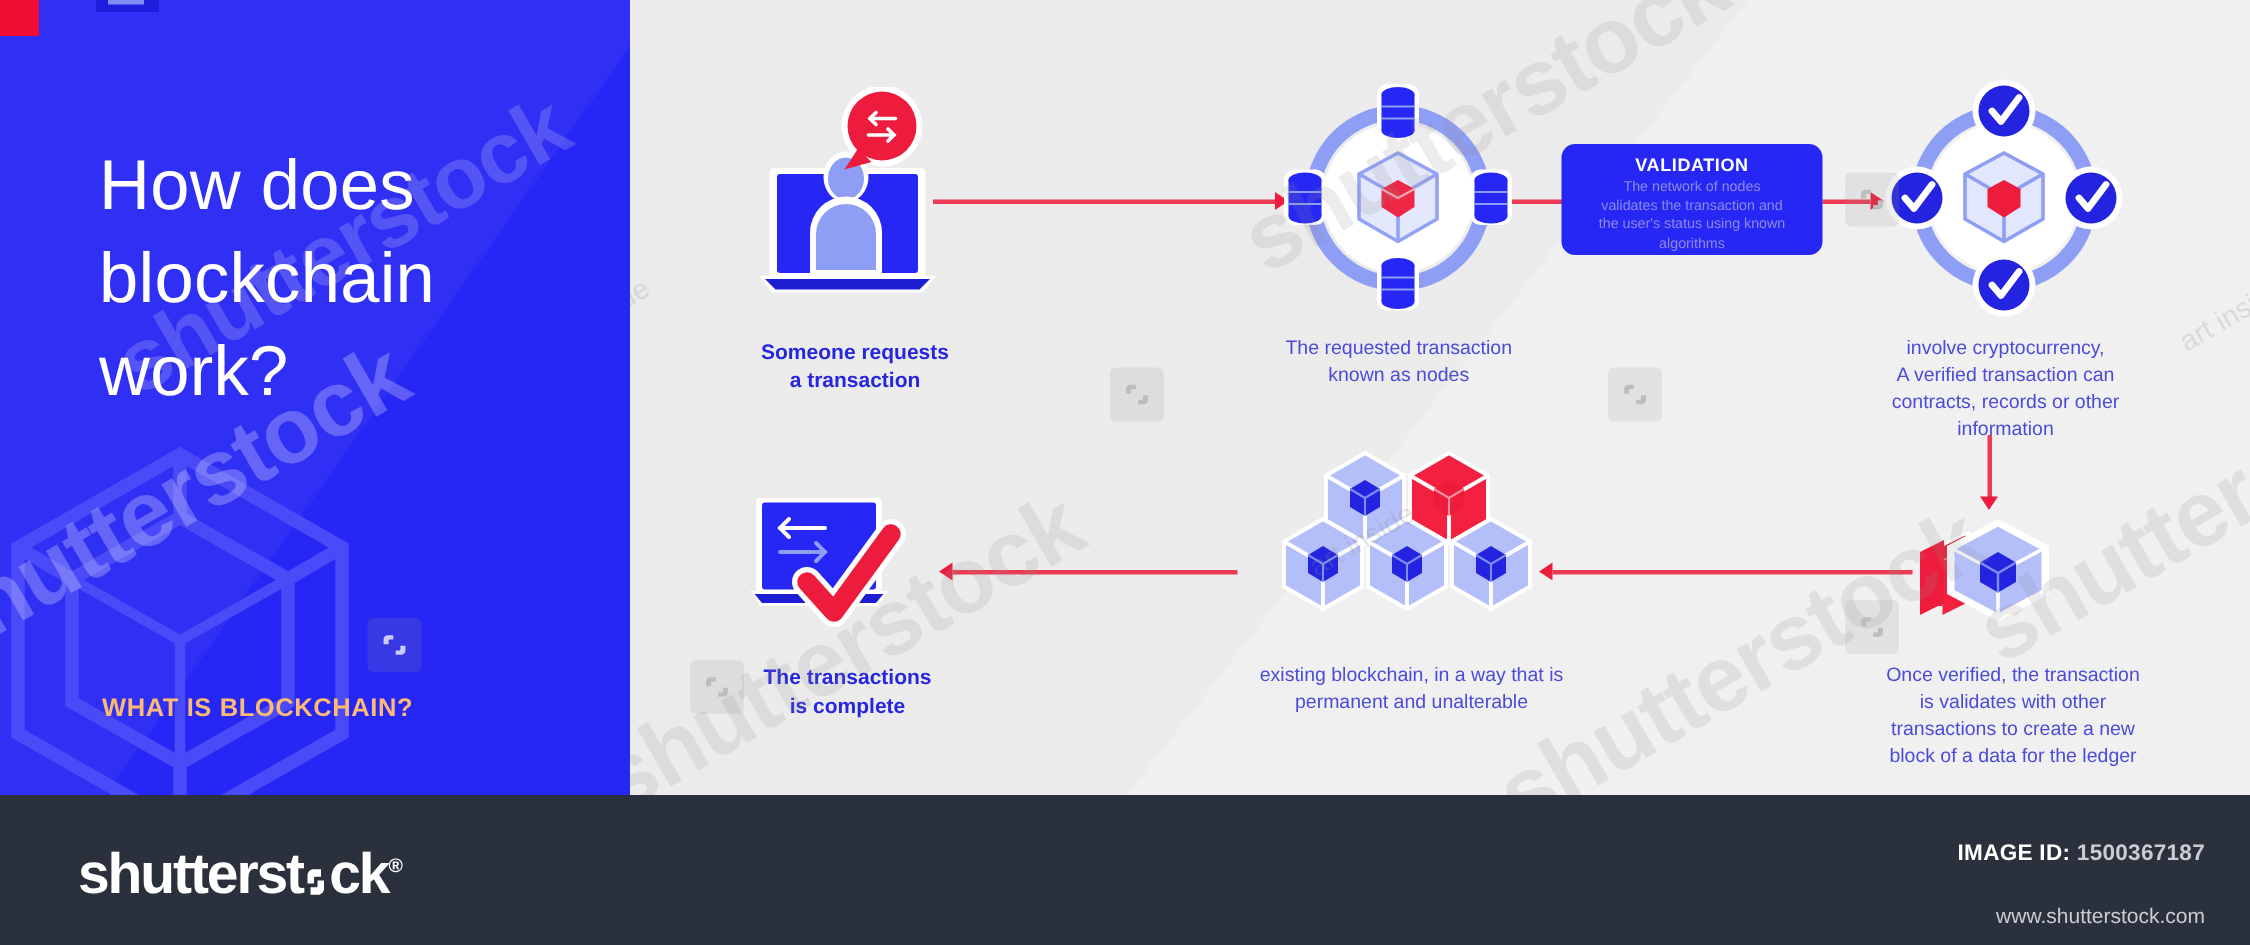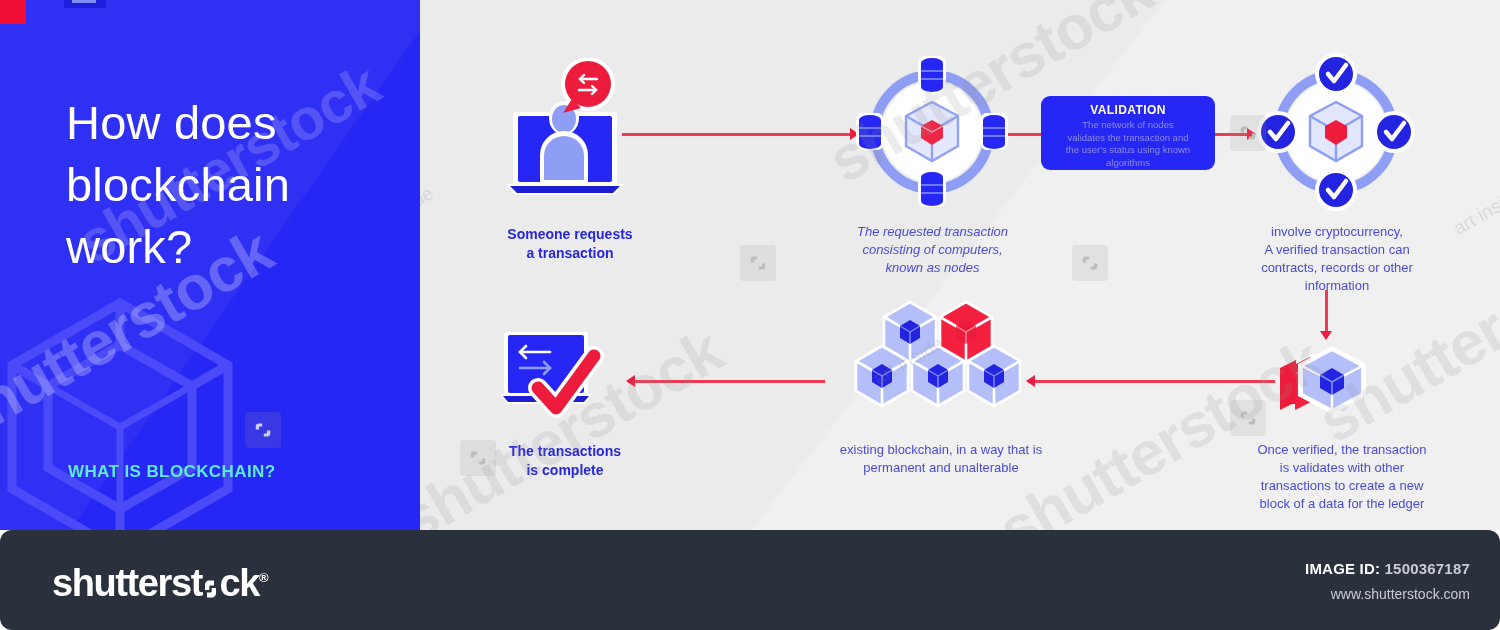--- a/index.html
+++ b/index.html
@@ -58,21 +58,21 @@
     width: 330px;
     color: #ffffff;
     font-size: 47px;
     font-weight: 300;
     line-height: 1.32;
     letter-spacing: 0.2px;
     z-index: 6;
   }
   #left-subtitle {
     position: absolute; left: 68px; top: 462px;
-    color: #5eead4;
+    color: #fdba74;
     font-size: 17px;
     font-weight: bold;
     letter-spacing: 0.4px;
     z-index: 6;
   }
   
   .wm-text {
     position: absolute;
     color: rgba(255,255,255,0.26);
     font-size: 62px;
@@ -182,41 +182,40 @@
   }
   #validation-body {
     color: #8a8ae8; font-size: 9.5px; line-height: 1.32; padding: 2px 9px 0 9px;
   }
 
   
   #footer {
     position: absolute; left: 0; top: 530px;
     width: 1500px; height: 100px;
     background: #2b313c;
-    border-radius: 12px;
   }
   #footer-logo {
     position: absolute; left: 52px; top: 32px;
     color: #ffffff;
     font-size: 38px;
     font-weight: bold;
     letter-spacing: -1.4px;
   }
   #footer-logo .reg { font-size: 13px; vertical-align: super; letter-spacing: 0; }
   #footer-logo .swirl { position: relative; display: inline-block; width: 0.46em; }
   #footer-imgid {
     position: absolute; right: 30px; top: 30px;
     color: #ffffff;
     font-size: 15px;
     font-weight: bold;
     letter-spacing: 0.2px;
   }
   #footer-imgid .num { font-weight: bold; color: #c9ccd2; }
   #footer-url {
-    position: absolute; right: 30px; top: 56px;
+    position: absolute; right: 30px; top: 72px;
     color: #c9ccd2;
     font-size: 14px;
   }
 </style>
 </head>
 <body>
 
 <div id="stage">
 
   <div id="left-panel">
@@ -349,23 +348,22 @@
               <rect x="131" y="70" width="22" height="24"></rect>
               <ellipse cx="142" cy="94" rx="11" ry="5"></ellipse>
             </g>
           <g stroke="#8f9ef5" stroke-width="1.4">
               <line x1="131" y1="78" x2="153" y2="78"></line>
               <line x1="131" y1="86" x2="153" y2="86"></line>
             </g>
         </g>
       </svg>
     </div>
-    <div class="caption" style="left:405px; top:208px; width:215px;font-style:italic;">
+    <div class="caption" style="left:405px; top:208px; width:215px;">
       <div>The requested transaction</div>
-      <div>consisting of computers,</div>
       <div>known as nodes</div>
     </div>
 
     <div class="arrow-h" style="left:588px; top:133px; width:58px;"></div>
 
     <div id="validation-box" style="left:621px; top:96px;">
       <div id="validation-title">VALIDATION</div>
       <div id="validation-body">
         <div>The network of nodes</div>
         <div>validates the transaction and</div>

